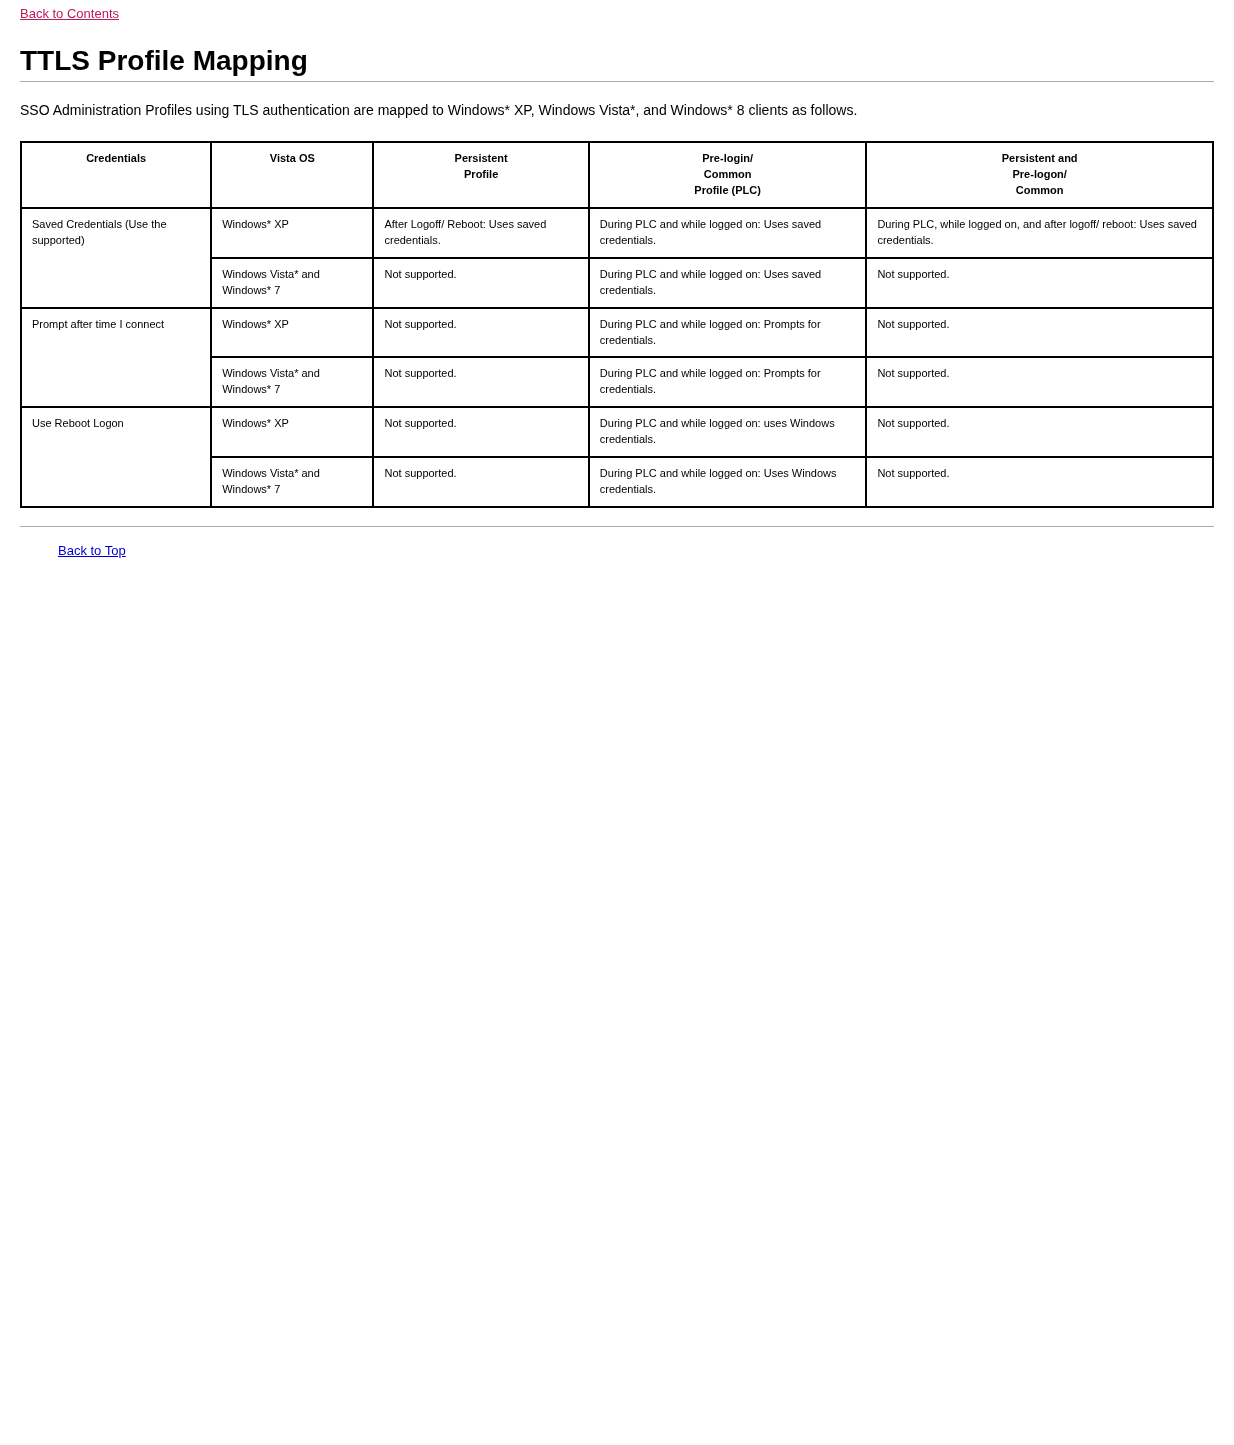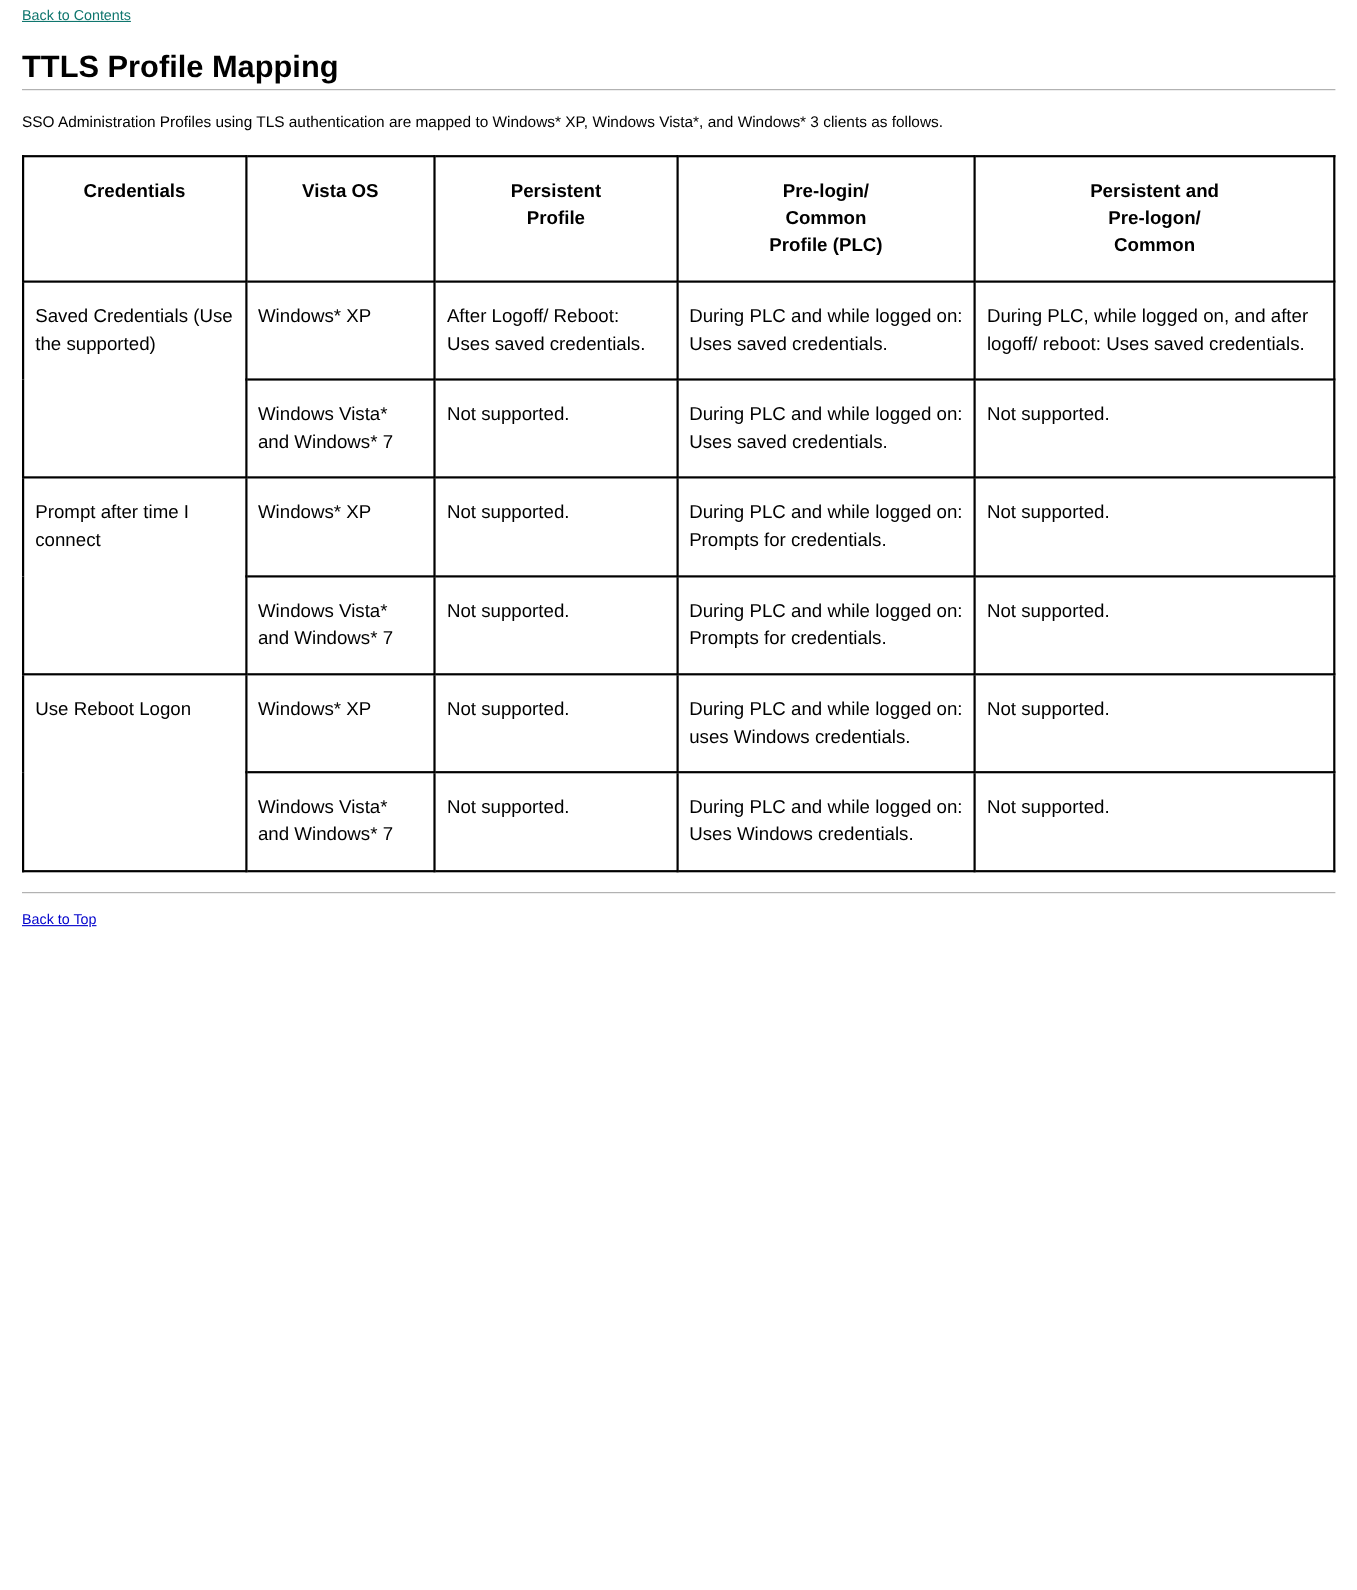--- a/index.html
+++ b/index.html
@@ -6,21 +6,21 @@
     body {
       font-family: Arial, sans-serif;
       font-size: 14px;
       color: #000;
       background: #fff;
       width: 1234px;
       min-height: 1445px;
       padding: 0 20px 20px 20px;
     }
     .back-link {
-      color: #0f766e;
+      color: #be185d;
       text-decoration: underline;
       cursor: pointer;
       font-size: 13px;
       display: inline-block;
       padding: 6px 0;
       text-align: center;
     }
     .page-title {
       font-size: 28px;
       font-weight: bold;
@@ -36,55 +36,56 @@
       margin-bottom: 20px;
       line-height: 1.5;
     }
     table {
       border-collapse: collapse;
       width: 100%;
       margin-bottom: 18px;
     }
     th, td {
       border: 2px solid #000;
-      padding: 19px 10px;
+      padding: 8px 10px;
       vertical-align: top;
-      font-size: 17px;
+      font-size: 11px;
       line-height: 1.45;
     }
     th {
       font-weight: bold;
       background: #fff;
     }
     .bottom-divider {
       border: none;
       border-top: 1px solid #aaa;
       margin: 10px 0 12px 0;
     }
     .back-to-top {
       color: #0000cc;
       text-decoration: underline;
       cursor: pointer;
       font-size: 13px;
       display: inline-block;
       padding: 4px 0;
+      margin-left: 38px;
     }
   </style>
 </head>
 <body>
 
 
 
 <a class="back-link">Back to Contents</a>
 
 <h1 class="page-title">TTLS Profile Mapping</h1>
 
 <hr class="divider">
 
-<p class="intro-text">SSO Administration Profiles using TLS authentication are mapped to Windows* XP, Windows Vista*, and Windows* 3 clients as follows.</p>
+<p class="intro-text">SSO Administration Profiles using TLS authentication are mapped to Windows* XP, Windows Vista*, and Windows* 8 clients as follows.</p>
 
 <table>
   <thead>
     <tr>
       <th>Credentials</th>
       <th>Vista OS</th>
       <th>Persistent<br>Profile</th>
       <th>Pre-login/<br>Common<br>Profile (PLC)</th>
       <th>Persistent and<br>Pre-logon/<br>Common</th>
     </tr>

